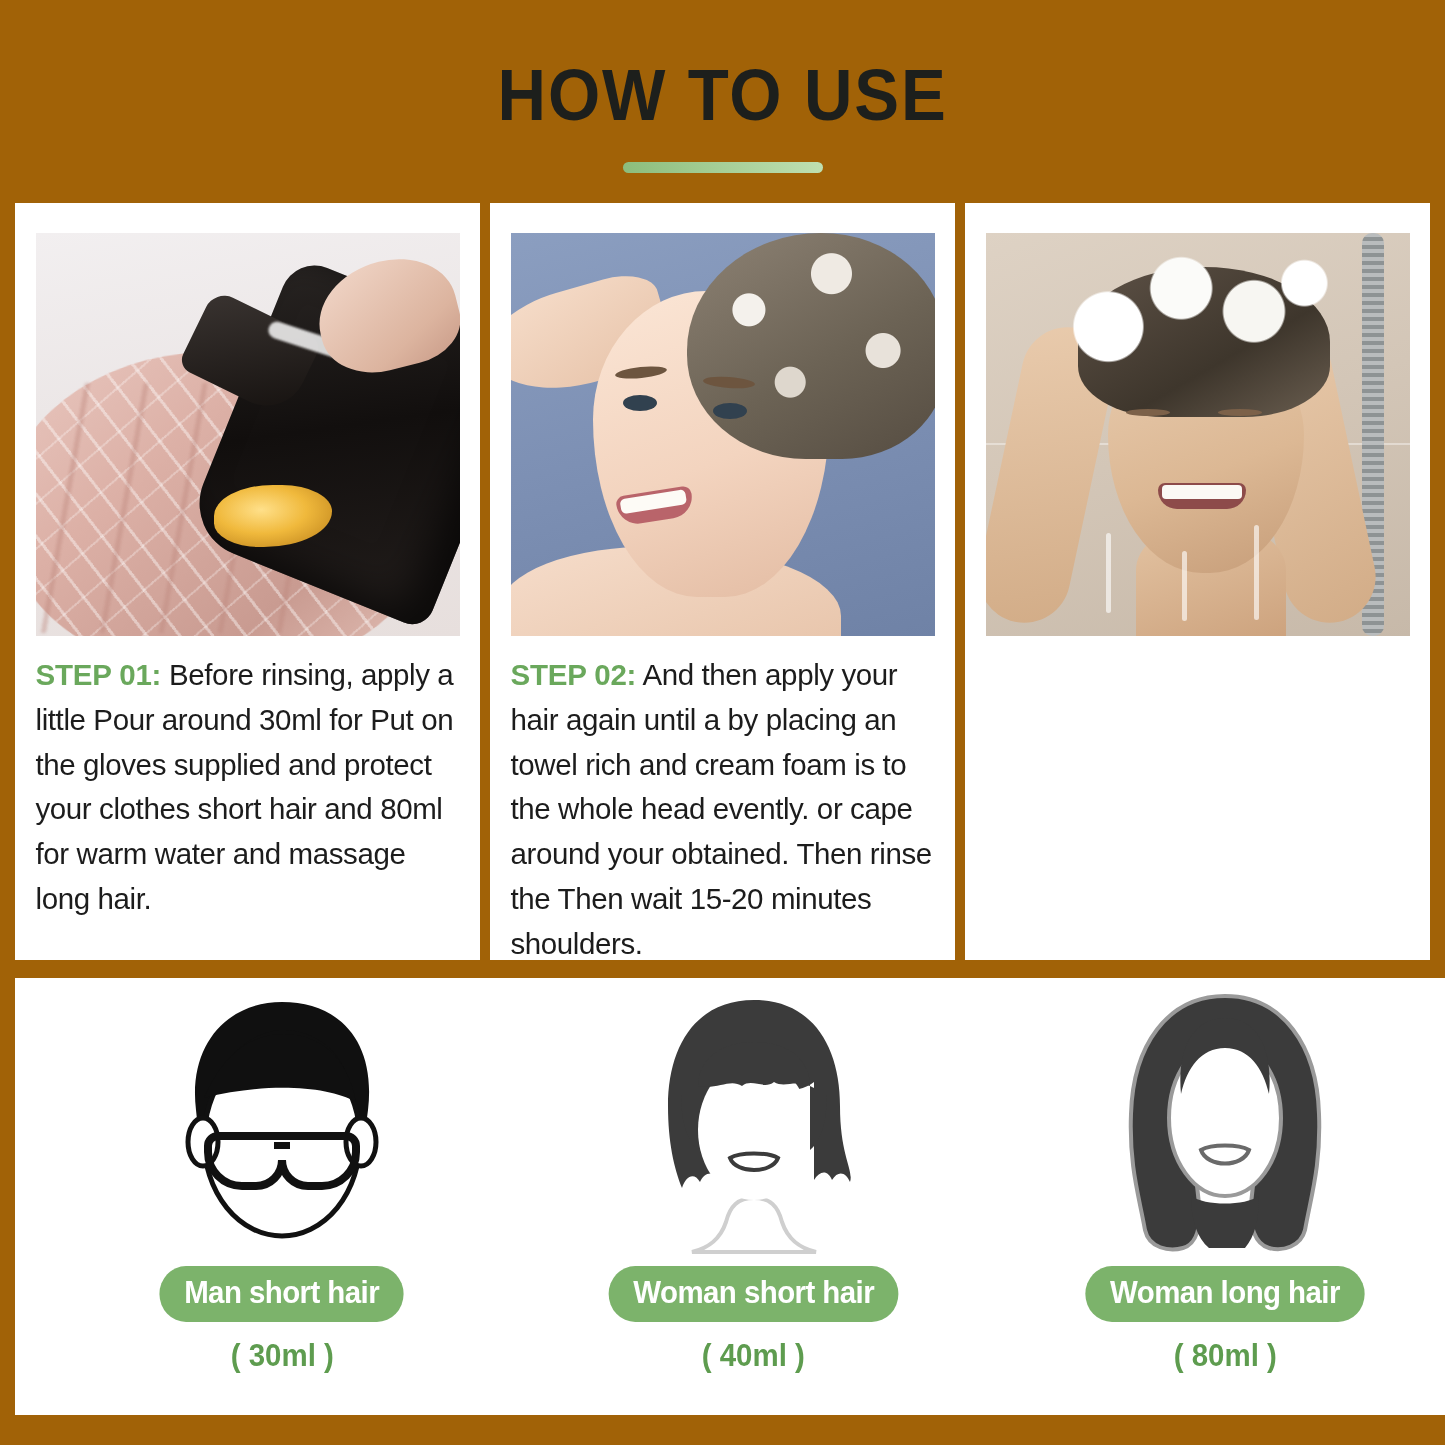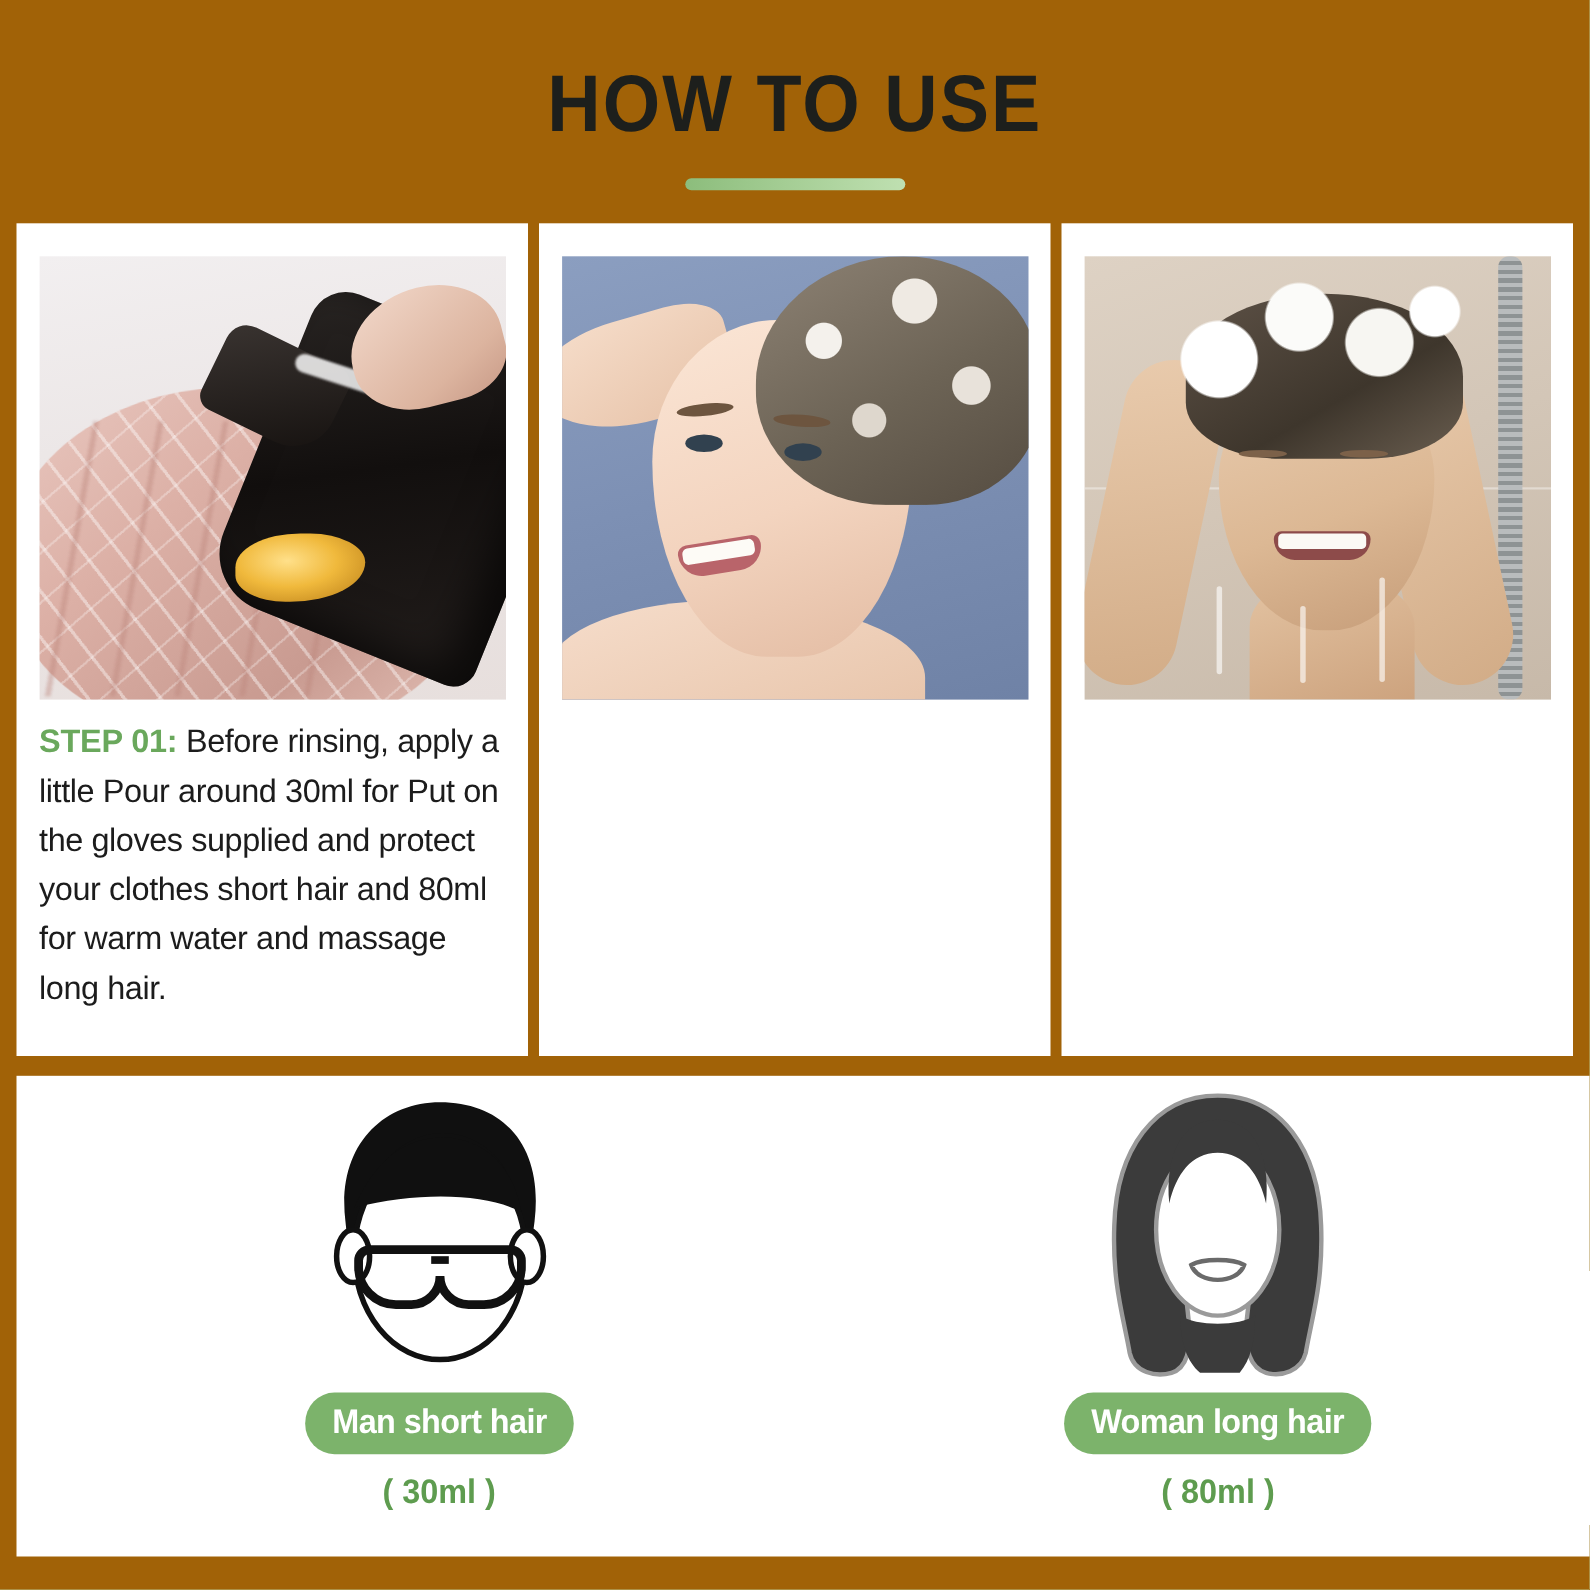--- a/index.html
+++ b/index.html
@@ -461,20 +461,23 @@
         <div class="p2-shoulder"></div>
         <div class="p2-face"></div>
         <div class="p2-hair"></div>
         <div class="p2-brow-l"></div>
         <div class="p2-brow-r"></div>
         <div class="p2-eye-l"></div>
         <div class="p2-eye-r"></div>
         <div class="p2-mouth">
           <div class="p2-teeth"></div>
         </div>
+      </div>
+      <div class="step-body">
+        <span class="step-label">STEP 02:</span><span>  And then apply your hair again until a by placing an towel rich and cream foam is to the whole head evently. or cape around your obtained. Then rinse the Then wait 15-20 minutes shoulders.</span>
       </div>
     </div>
 
     <div class="step-card">
       <div class="step-photo photo3">
         <div class="p3-tile-h"></div>
         <div class="p3-hose"></div>
         <div class="p3-arm-l"></div>
         <div class="p3-arm-r"></div>
         <div class="p3-neck"></div>
@@ -506,20 +509,36 @@
           <ellipse cx="41" cy="152" rx="15" ry="24" fill="#ffffff" stroke="#111111" stroke-width="5"></ellipse>
           <ellipse cx="199" cy="152" rx="15" ry="24" fill="#ffffff" stroke="#111111" stroke-width="5"></ellipse>
           <path d="M56 146 h128 a10 10 0 0 1 10 10 v6 a34 34 0 0 1 -34 34 h-14 a26 26 0 0 1 -26 -26 h-0 a26 26 0 0 1 -26 26 h-14 a34 34 0 0 1 -34 -34 v-6 a10 10 0 0 1 10 -10 z" fill="none" stroke="#111111" stroke-width="8"></path>
           <rect x="112" y="152" width="16" height="7" fill="#111111"></rect>
         </svg>
       </div>
       <div class="pill">Man short hair</div>
       <div class="volume">( 30ml )</div>
     </div>
 
+    <div class="hair-col">
+      <div class="hair-figure">
+        <svg width="240" height="268" viewBox="0 0 240 268">
+          <path d="M120 208 C104 208 96 216 92 232 C86 250 74 258 58 262 L182 262 C166 258 154 250 148 232 C144 216 136 208 120 208 Z" fill="#ffffff" stroke="#cfcfcf" stroke-width="4"></path>
+          <path d="M120 10 C62 10 34 56 34 116 C34 152 40 178 48 198 C52 186 60 182 66 192 C70 182 80 180 86 190 C92 180 100 180 104 188 L104 96 C130 104 166 104 180 92 L180 190 C186 180 194 180 198 190 C204 180 212 182 216 192 C220 180 206 166 206 116 C206 56 178 10 120 10 Z" fill="#3b3b3b"></path>
+          <path d="M104 96 C104 96 96 128 92 150 L106 150 C110 128 112 104 112 96 Z" fill="#ffffff"></path>
+          <ellipse cx="120" cy="140" rx="56" ry="70" fill="#ffffff"></ellipse>
+          <path d="M64 96 C64 70 86 52 120 52 C154 52 176 70 176 96 C160 90 150 98 140 92 C130 100 118 88 108 96 C96 88 84 100 64 96 Z" fill="#3b3b3b"></path>
+          <path d="M64 96 L64 160 C52 150 46 126 48 104 Z" fill="#3b3b3b"></path>
+          <path d="M176 96 L176 160 C188 150 194 126 192 104 Z" fill="#3b3b3b"></path>
+          <path d="M96 168 C106 162 134 162 144 168 C138 184 102 184 96 168 Z" fill="#ffffff" stroke="#3b3b3b" stroke-width="4"></path>
+        </svg>
+      </div>
+      <div class="pill">Woman short hair</div>
+      <div class="volume">( 40ml )</div>
+    </div>
 
     <div class="hair-col">
       <div class="hair-figure">
         <svg width="240" height="268" viewBox="0 0 240 268">
           <path d="M120 6 C62 6 28 56 26 124 C24 176 34 206 40 240 C44 258 64 262 78 258 C92 254 96 236 94 214 C90 176 86 150 86 122 C86 80 98 56 120 56 C142 56 154 80 154 122 C154 150 150 176 146 214 C144 236 150 254 164 258 C178 262 196 256 200 240 C206 206 216 176 214 124 C212 56 178 6 120 6 Z" fill="#3b3b3b" stroke="#9a9a9a" stroke-width="4"></path>
           <ellipse cx="120" cy="128" rx="56" ry="78" fill="#ffffff" stroke="#9a9a9a" stroke-width="4"></ellipse>
           <path d="M120 28 C86 28 72 62 76 104 C82 78 96 58 120 58 C144 58 158 78 164 104 C168 62 154 28 120 28 Z" fill="#3b3b3b"></path>
           <path d="M96 160 C106 154 134 154 144 160 C138 178 102 178 96 160 Z" fill="#ffffff" stroke="#6a6a6a" stroke-width="4"></path>
           <path d="M86 206 C86 230 92 248 104 258 L140 258 C150 246 154 230 154 206 C140 216 100 216 86 206 Z" fill="#3b3b3b"></path>
         </svg>

